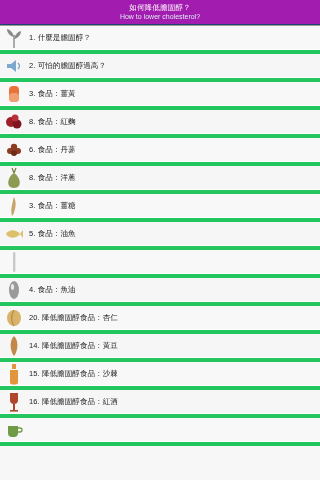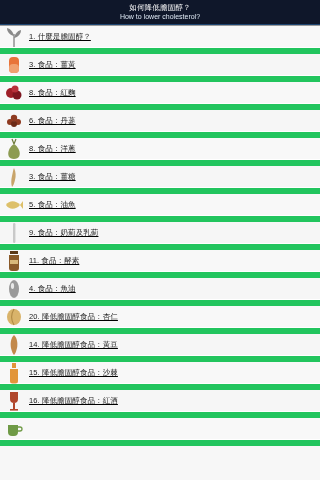--- a/index.html
+++ b/index.html
@@ -18,21 +18,21 @@
     position: relative;
     display: flex;
     flex-direction: column;
     background: #f7f7f7;
   }
 
   
   .header {
     flex: 0 0 auto;
     height: 25px;
-    background: #0f172a;
+    background: #a21caf;
     border-bottom: 1px solid #1d4470;
     display: flex;
     flex-direction: column;
     align-items: center;
     justify-content: center;
     box-sizing: border-box;
     padding: 1px 4px 2px 4px;
   }
   .header-title {
     color: #ffffff;
@@ -59,23 +59,22 @@
   }
 
   .row {
     position: relative;
     height: 28px;
     box-sizing: border-box;
     display: flex;
     align-items: center;
     padding: 0 6px 0 3px;
     background: #f8f8f8;
-    border-bottom: 6px solid #22c55e;
+    border-bottom: 4px solid #22c55e;
     box-shadow: inset 0 -2px 0 -1px #ffffff;
-    text-decoration: underline;
   }
   .row:nth-child(even) {
     background: #f6f6f6;
   }
 
   .row-icon {
     flex: 0 0 auto;
     width: 22px;
     height: 24px;
     margin-right: 4px;
@@ -115,20 +114,29 @@
           <svg width="20" height="22" viewBox="0 0 20 22">
             <path d="M10 21 L10 8" stroke="#8a8a8a" stroke-width="1.4" fill="none"></path>
             <path d="M10 10 C5 9 3 5 3 2 C7 3 9 6 10 10 Z" fill="#8a8a8a"></path>
             <path d="M10 12 C15 11 17 7 17 4 C13 5 11 8 10 12 Z" fill="#8a8a8a"></path>
           </svg>
         </span>
         <span class="row-label">1. 什麼是膽固醇？</span>
       </div>
       <div class="row">
         <span class="row-icon">
+          <svg width="20" height="20" viewBox="0 0 20 20">
+            <path d="M3 8 H7 L12 4 V16 L7 12 H3 Z" fill="#7fa8cf"></path>
+            <path d="M14 7 Q17 10 14 13" stroke="#7fa8cf" stroke-width="1.3" fill="none"></path>
+          </svg>
+        </span>
+        <span class="row-label">2. 可怕的膽固醇過高？</span>
+      </div>
+      <div class="row">
+        <span class="row-icon">
           <svg width="18" height="20" viewBox="0 0 18 20">
             <rect x="4" y="2" width="10" height="16" rx="4" fill="#e8733a"></rect>
             <rect x="4" y="9" width="10" height="9" rx="4" fill="#f0a070"></rect>
           </svg>
         </span>
         <span class="row-label">3. 食品：薑黃</span>
       </div>
       <div class="row">
         <span class="row-icon">
           <svg width="20" height="18" viewBox="0 0 20 18">
@@ -175,31 +183,20 @@
           </svg>
         </span>
         <span class="row-label">5. 食品：油魚</span>
       </div>
       <div class="row">
         <span class="row-icon">
           <svg width="10" height="22" viewBox="0 0 10 22">
             <rect x="4" y="1" width="2.4" height="20" rx="1.2" fill="#c9c9c9"></rect>
           </svg>
         </span>
-        <span class="row-label">9. 食品：奶薊及乳薊</span>
-      </div>
-      <div class="row">
-        <span class="row-icon">
-          <svg width="16" height="22" viewBox="0 0 16 22">
-            <rect x="4" y="1" width="8" height="3" fill="#5c3a18"></rect>
-            <path d="M3 5 H13 V18 A3 3 0 0 1 10 21 H6 A3 3 0 0 1 3 18 Z" fill="#8a5a2a"></path>
-            <rect x="4" y="10" width="8" height="4" fill="#d8b87a"></rect>
-          </svg>
-        </span>
-        <span class="row-label">11. 食品：酵素</span>
       </div>
       <div class="row">
         <span class="row-icon">
           <svg width="14" height="22" viewBox="0 0 14 22">
             <ellipse cx="7" cy="11" rx="5" ry="9" fill="#9a9a9a"></ellipse>
             <ellipse cx="5.5" cy="8" rx="1.6" ry="3" fill="#e8e8e8"></ellipse>
           </svg>
         </span>
         <span class="row-label">4. 食品：魚油</span>
       </div>

